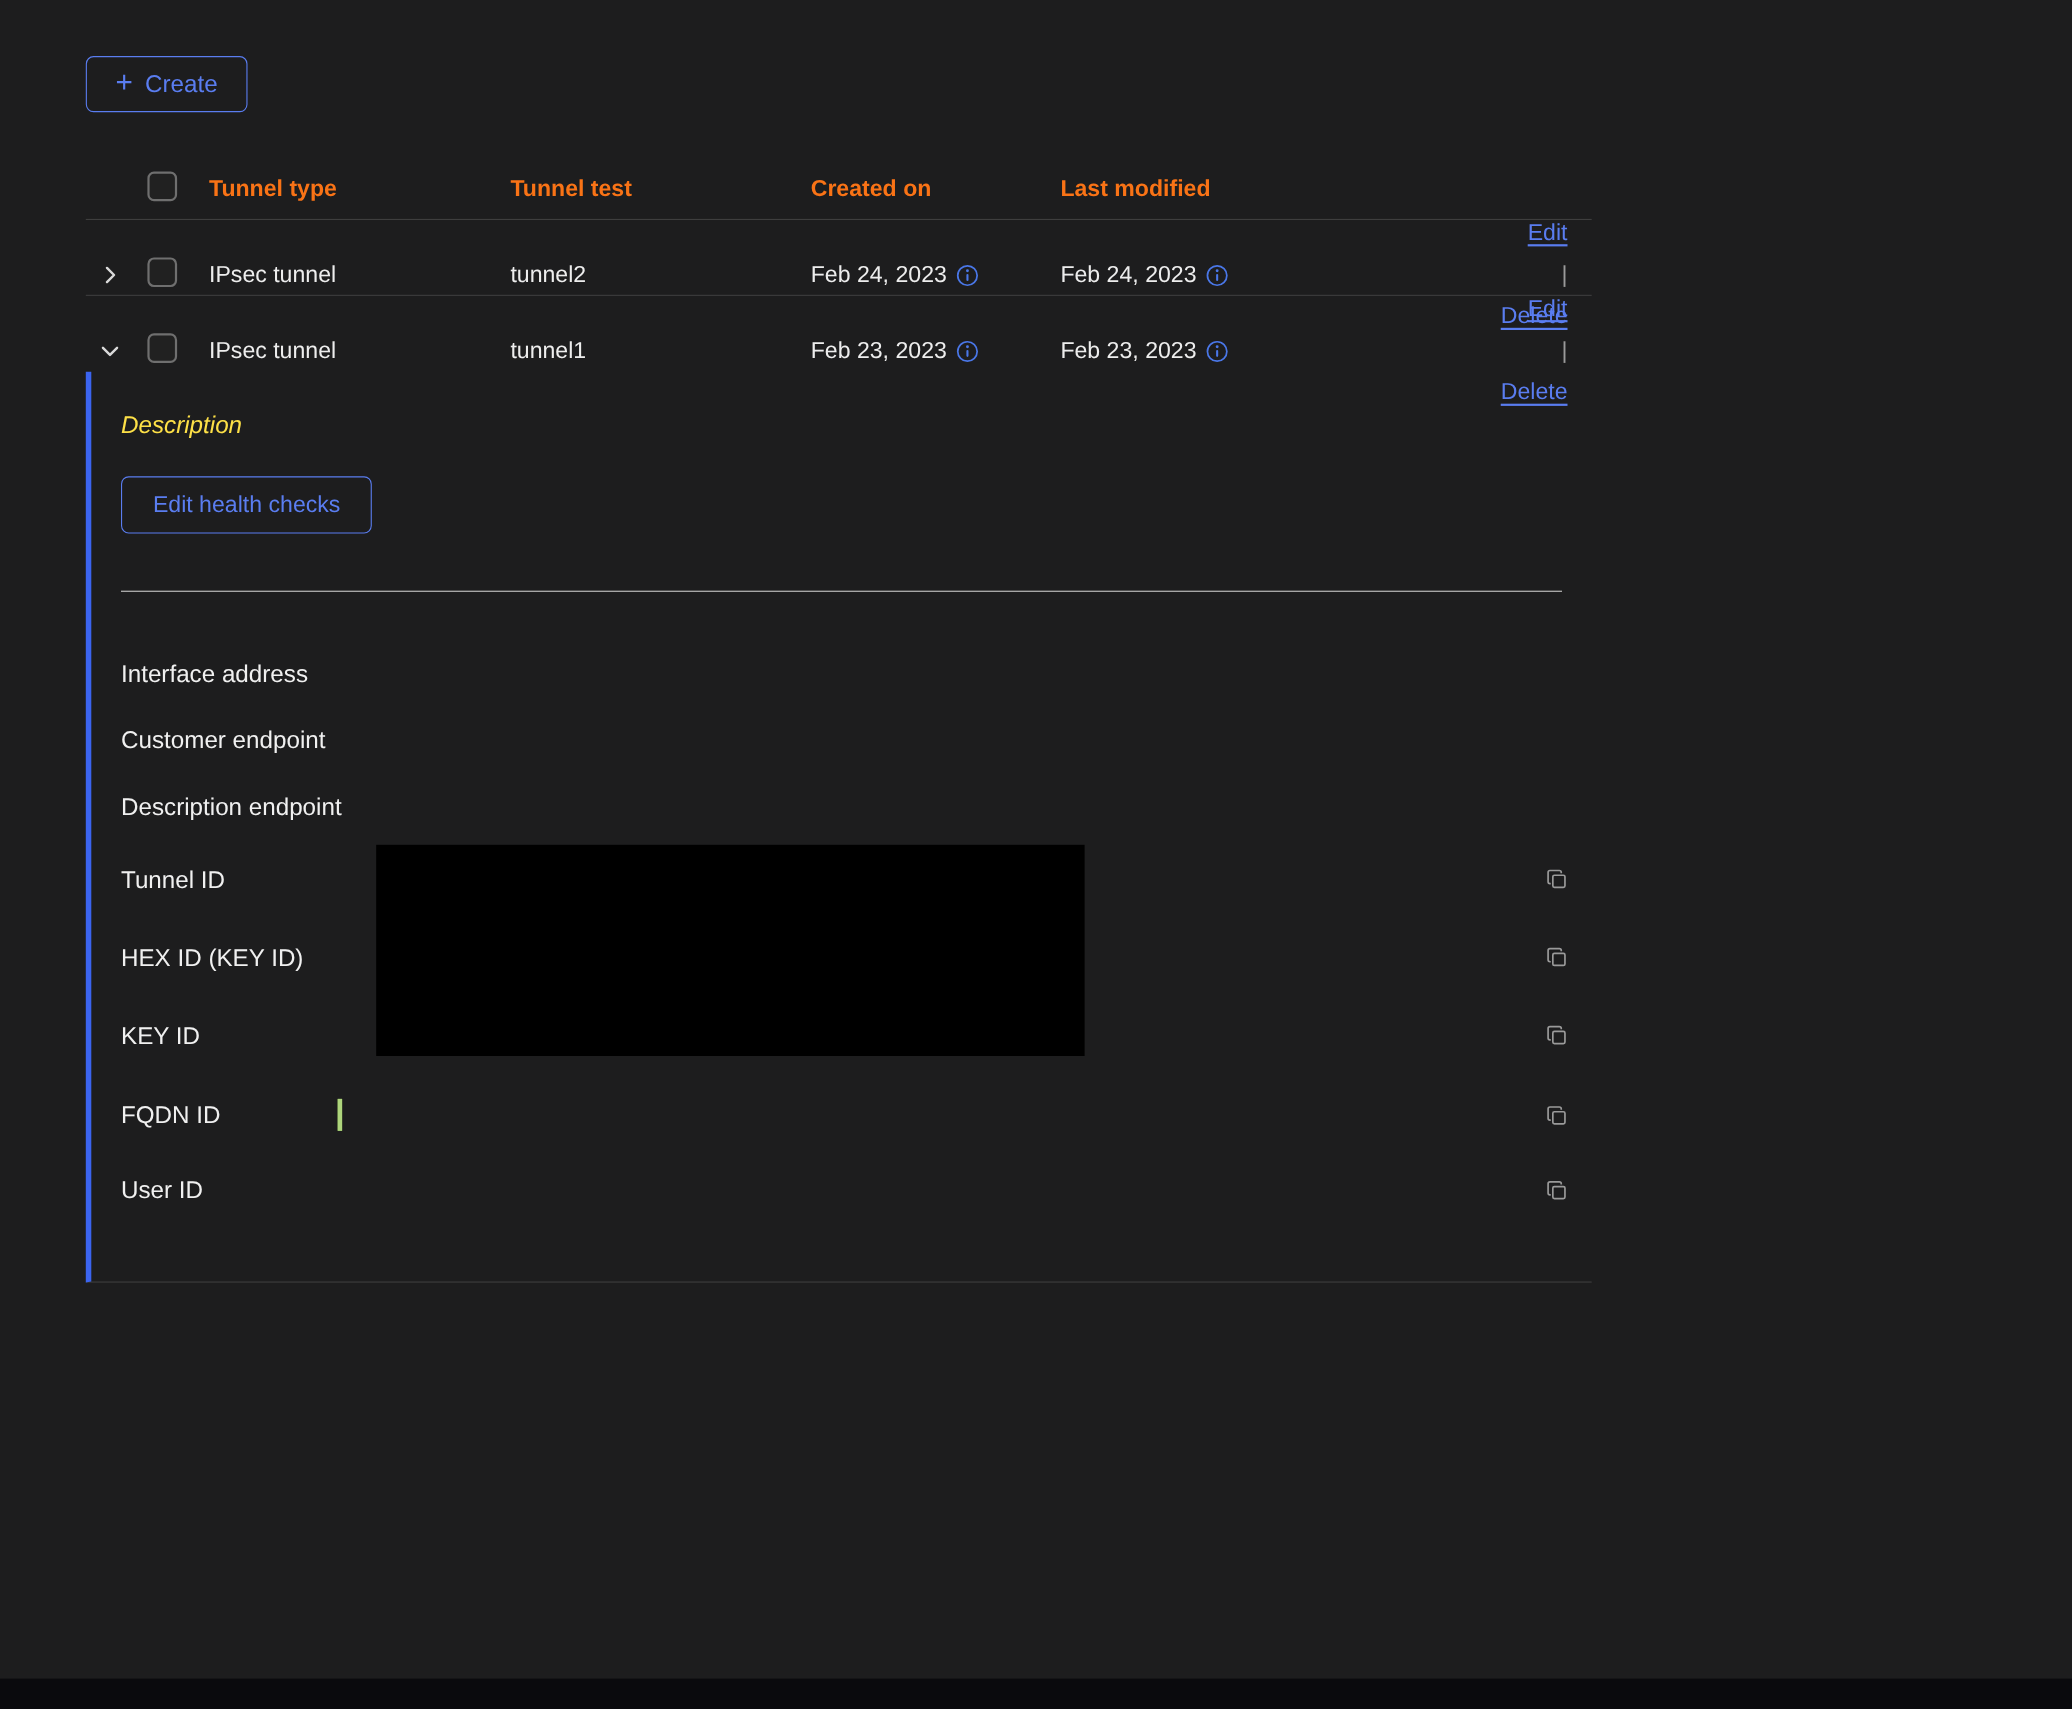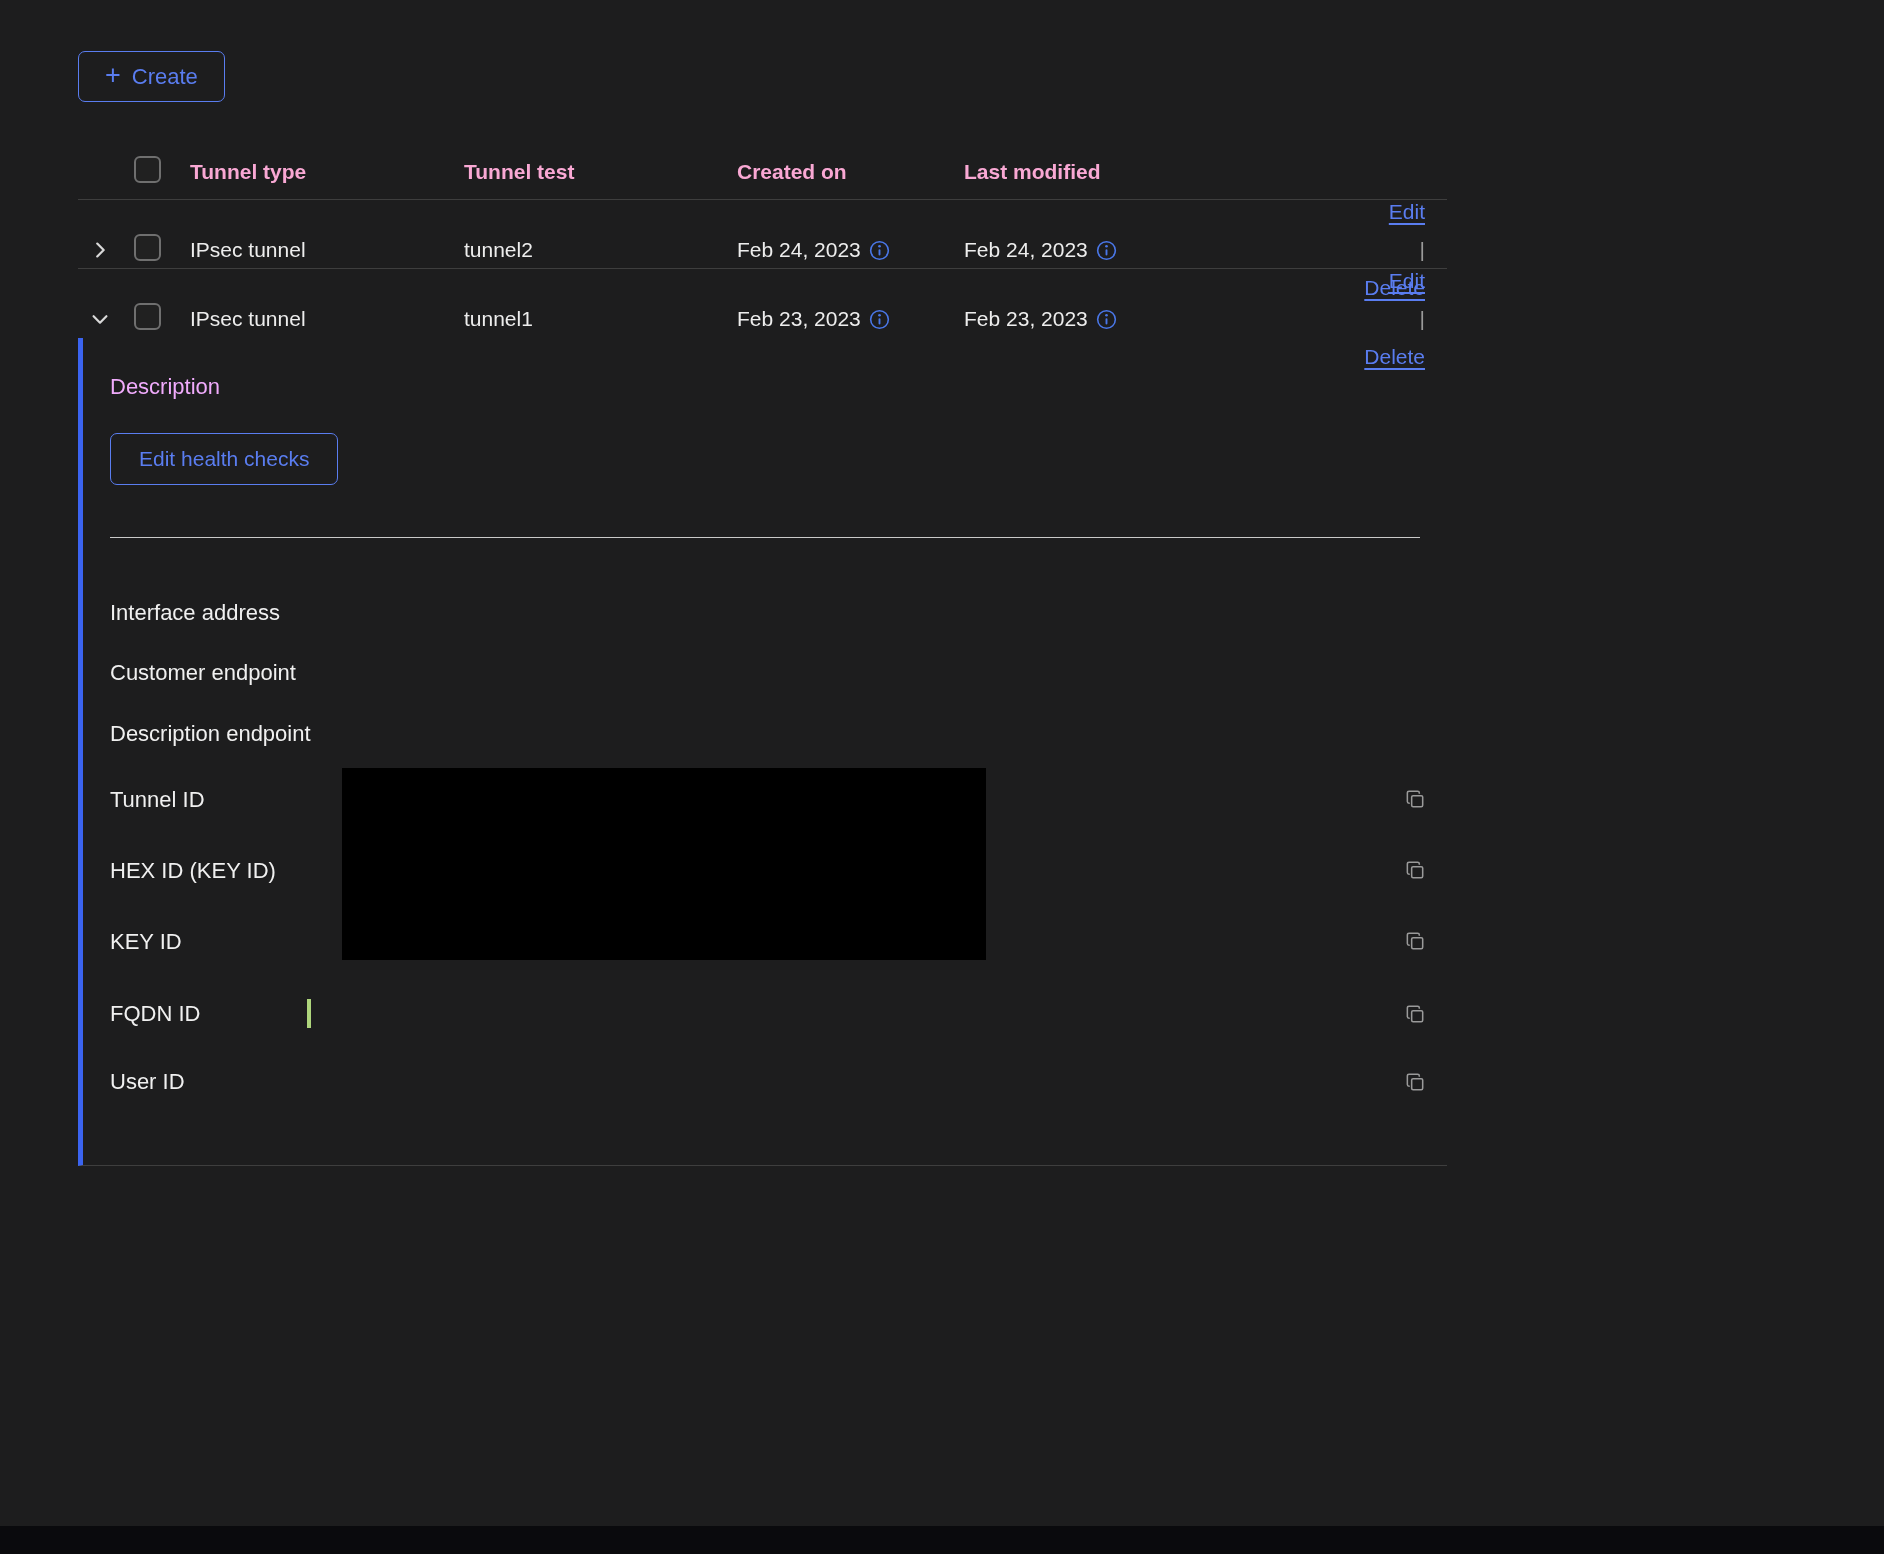--- a/index.html
+++ b/index.html
@@ -23,34 +23,34 @@
     display:inline-flex;align-items:center;gap:11px;
     background:transparent;border:1px solid var(--accent-blue);border-radius:7px;
     color:var(--accent-blue);font-family:inherit;cursor:pointer;
   }
   .create-btn{height:51px;padding:0 26px;font-size:22px;}
   .plus{font-size:27px;font-weight:400;line-height:1;margin-top:-2px;}
 
   
   .table{margin-top:43px;font-size:21px;}
   .grid-row{display:grid;grid-template-columns:56px 56px 274px 273px 227px 250px 1fr;align-items:center;}
-  .thead{height:55px;border-bottom:1px solid #3e3e3e;font-weight:700;color:#f9a8d4;}
+  .thead{height:55px;border-bottom:1px solid #3e3e3e;font-weight:700;color:#f97316;}
   .trow{height:69px;}
   .trow.bordered{border-bottom:1px solid #3e3e3e;}
   .chev-btn{width:30px;height:30px;margin-left:7px;display:flex;align-items:center;justify-content:center;background:none;border:none;padding:0;cursor:pointer;}
   .checkbox{width:27px;height:27px;border:2px solid #6f6f6f;border-radius:6px;background:#212121;display:inline-block;cursor:pointer;}
   .date-cell{display:flex;align-items:center;gap:8px;}
   .info-icon{color:#4a77e8;display:inline-flex;cursor:pointer;}
   .actions{display:flex;justify-content:flex-end;align-items:flex-end;gap:14px;padding-right:22px;flex-direction:column;}
   a.link{color:var(--accent-blue);text-decoration:underline;text-underline-offset:4px;cursor:pointer;}
   .sep{color:#9a9a9a;}
 
   
   .panel{border-left:5px solid var(--panel-bar-blue);border-bottom:1px solid #3e3e3e;padding:36px 0 52px 27px;}
-  .desc-label{font-size:22px;color:#f0abfc;}
+  .desc-label{font-size:22px;color:#fde047;font-style:italic;}
   .desc-value{margin-top:36px;font-size:22px;color:#8d8d8d;}
   .health-btn{margin-top:33px;height:52px;padding:0 28px;font-size:21px;}
   .divider{margin-top:52px;width:1310px;height:1px;background:#c9c9c9;}
 
   
   .details{margin-top:46px;font-size:22px;color:#f0f0f0;}
   .drow{display:grid;grid-template-columns:232px 1fr 64px;align-items:center;}
   .r-interface{height:58px;}
   .r-endpoint{height:61px;}
   .r-id{height:71px;}

